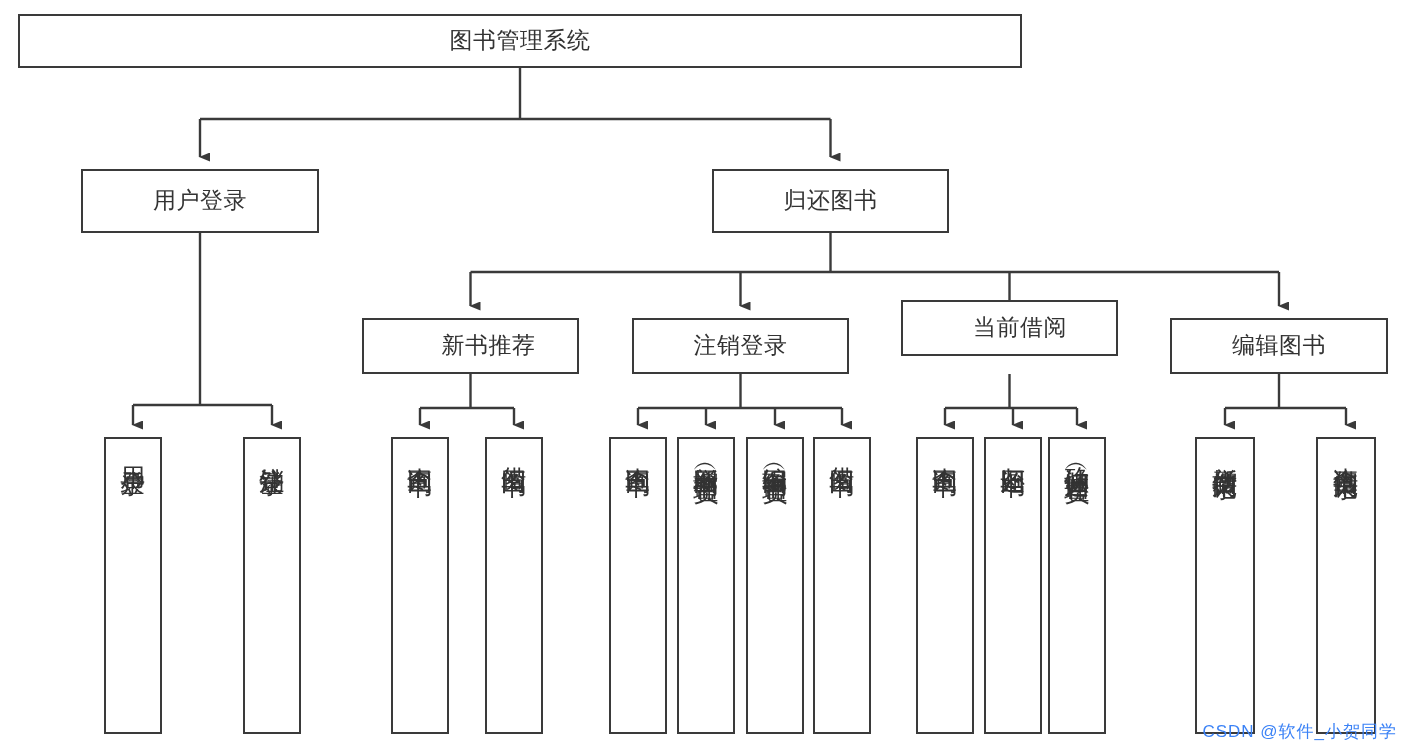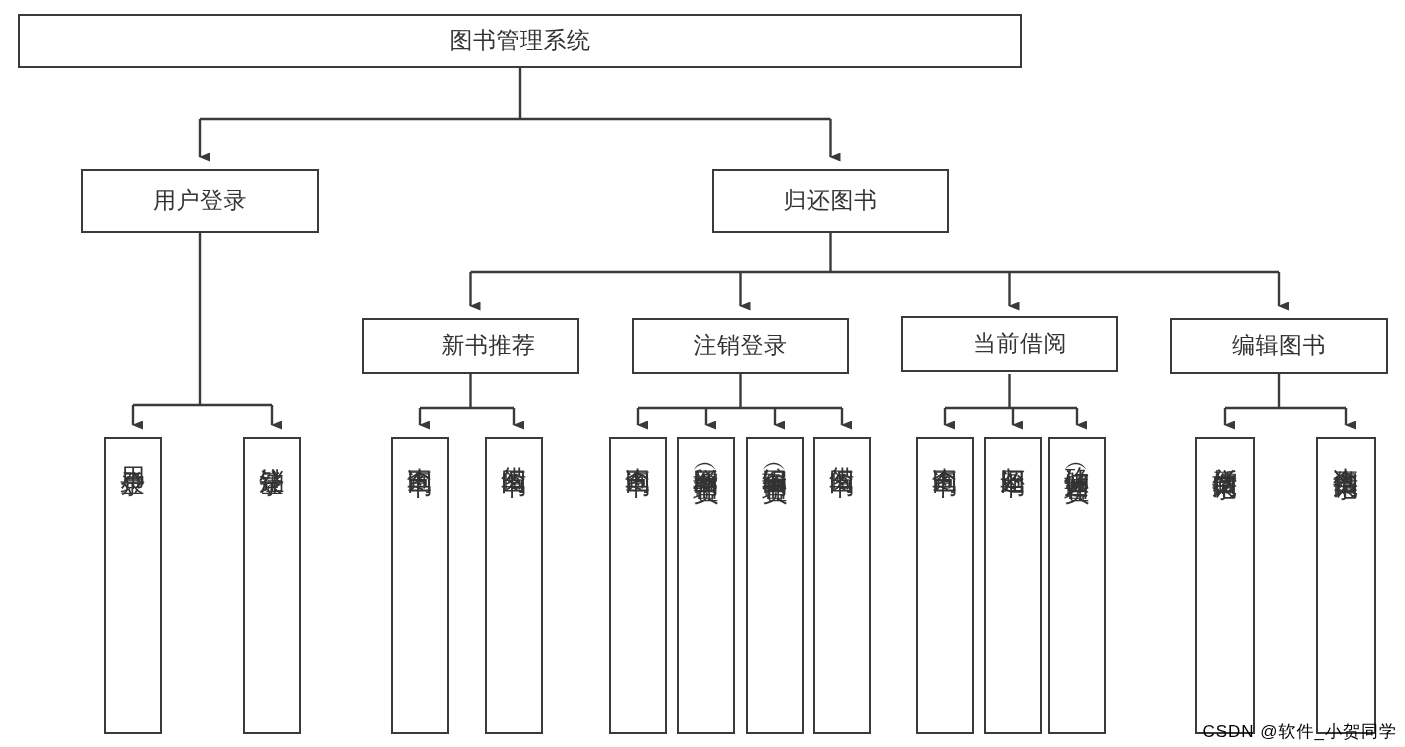--- a/index.html
+++ b/index.html
@@ -61,21 +61,21 @@
     white-space: pre-line;
   }
   .node-leaf-tall .node-label {
     font-size: 25px;
   }
   #watermark {
     position: absolute;
     right: 8px;
     bottom: 4px;
     font-size: 17px;
-    color: #000000;
+    color: #3b82f6;
     letter-spacing: 1px;
     z-index: 5;
     white-space: nowrap;
   }
 </style>
 </head>
 <body>
 
 <div id="diagram-canvas">
 
@@ -131,21 +131,21 @@
       </div>
       <div class="node node-branch" style="left: 712px; top: 169px; width: 237px; height: 64px;">
         <span class="node-label">归还图书</span>
       </div>
       <div class="node node-branch" style="left: 362px; top: 318px; width: 217px; height: 56px; padding-left: 36px;">
         <span class="node-label">新书推荐</span>
       </div>
       <div class="node node-branch" style="left: 632px; top: 318px; width: 217px; height: 56px;">
         <span class="node-label">注销登录</span>
       </div>
-      <div class="node node-branch" style="left: 901px; top: 316px; width: 217px; height: 56px; padding-left: 21px;">
+      <div class="node node-branch" style="left: 901px; top: 300px; width: 217px; height: 56px; padding-left: 21px;">
         <span class="node-label">当前借阅</span>
       </div>
       <div class="node node-branch" style="left: 1170px; top: 318px; width: 218px; height: 56px;">
         <span class="node-label">编辑图书</span>
       </div>
       <div class="node node-leaf" style="left: 104px; top: 437px; width: 58px; height: 297px;">
         <span class="node-label">用户登录</span>
       </div>
       <div class="node node-leaf" style="left: 243px; top: 437px; width: 58px; height: 297px;">
         <span class="node-label">注销登录</span>

